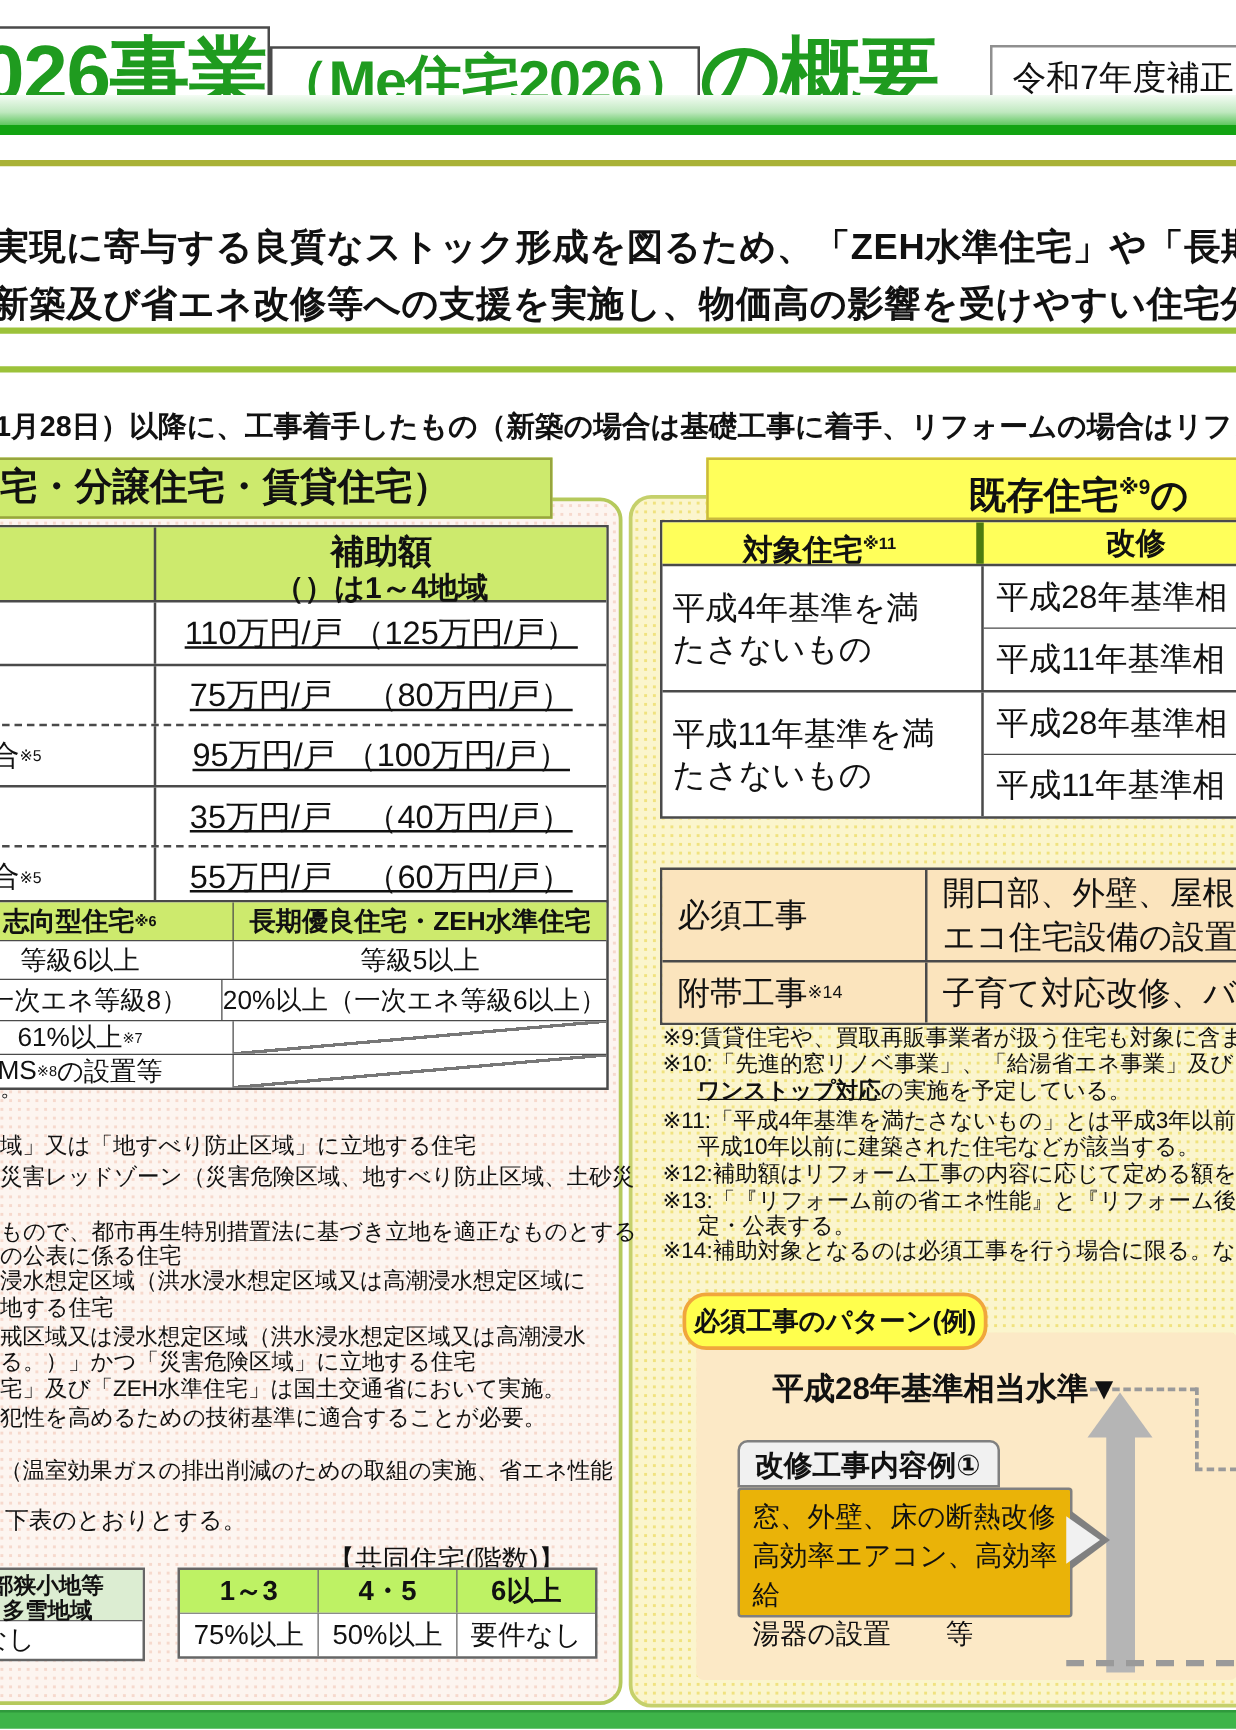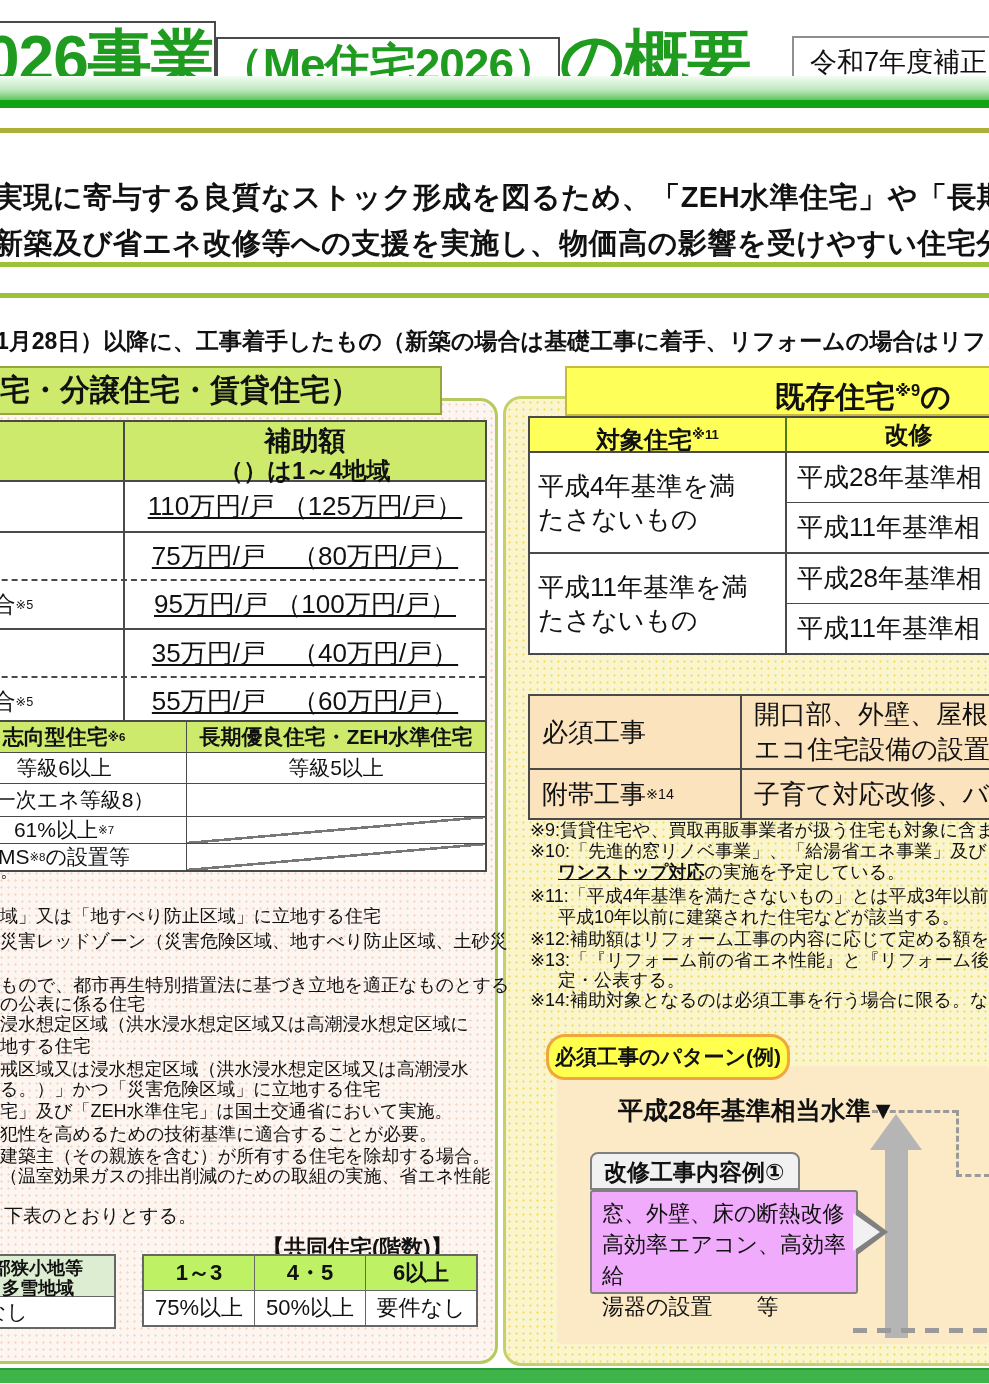--- a/index.html
+++ b/index.html
@@ -59,21 +59,21 @@
   .t2 .diag{background:linear-gradient(to bottom right,transparent 47.5%,#777 47.5%,#777 52.5%,transparent 52.5%);}
 
   .note-l{left:0;font-size:18px;white-space:nowrap;}
   .note-r{left:530px;font-size:18px;white-space:nowrap;}
   .note-r.ind{left:558px;}
   .uline{font-weight:bold;text-decoration:underline;}
 
   
   .ta{left:528px;top:416px;width:500px;border:2.5px solid #4a4a4a;background:#fff;}
   .ta .hrow{display:flex;height:33px;background:#ffff5a;font-weight:bold;font-size:24px;}
-  .ta .hl{width:257px;border-right:2px solid #4d7c0f;box-sizing:border-box;text-align:center;line-height:33px;}
+  .ta .hl{width:257px;border-right:6px solid #4d7c0f;box-sizing:border-box;text-align:center;line-height:33px;}
   .ta .hr{flex:1;text-align:center;line-height:33px;}
   .ta .grp{display:flex;border-top:2px solid #4a4a4a;height:99px;}
   .ta .gl{width:257px;border-right:2px solid #4a4a4a;box-sizing:border-box;display:flex;align-items:center;
     font-size:26px;line-height:33px;padding-left:8px;white-space:pre-line;}
   .ta .gr{flex:1;display:flex;flex-direction:column;}
   .ta .sub{flex:1;display:flex;align-items:center;font-size:26px;padding-left:10px;white-space:nowrap;}
   .ta .sub + .sub{border-top:1.5px solid #4a4a4a;}
 
   .badge{background:#ffff4d;border:3px solid #f0a63c;border-radius:19px;font-weight:bold;
     display:flex;align-items:center;justify-content:center;color:#111;}
@@ -95,33 +95,33 @@
   .lvl{left:618px;top:1094px;font-size:25px;font-weight:bold;white-space:nowrap;z-index:2;}
   .dash-h1{left:872px;top:1110px;width:86px;border-top:3px dashed #9a9a9a;z-index:1;}
   .dash-v{left:956px;top:1110px;height:66px;border-left:3px dashed #9a9a9a;z-index:1;}
   .dash-h2{left:956px;top:1174px;width:34px;border-top:3px dashed #9a9a9a;z-index:1;}
   .arrow-head{left:870px;top:1114px;width:0;height:0;border-left:26px solid transparent;
     border-right:26px solid transparent;border-bottom:36px solid #b5b5b5;z-index:1;}
   .arrow-bar{left:885px;top:1148px;width:23px;height:190px;background:#b5b5b5;z-index:1;}
   .tab{left:590px;top:1152px;width:210px;height:38px;background:#f1f1f1;border:2.5px solid #808080;
     border-radius:8px 8px 0 0;font-size:23px;font-weight:bold;line-height:36px;padding-left:12px;
     box-sizing:border-box;z-index:2;white-space:nowrap;}
-  .bubble{left:590px;top:1190px;width:268px;height:104px;background:#f0abfc;border:2.5px solid #808080;
+  .bubble{left:590px;top:1190px;width:268px;height:104px;background:#eab308;border:2.5px solid #808080;
     border-radius:3px;font-size:22px;line-height:31px;padding:6px 0 0 10px;box-sizing:border-box;
     white-space:pre-line;z-index:2;}
   .tail-o{left:856px;top:1208px;width:0;height:0;border-top:24px solid transparent;
     border-bottom:24px solid transparent;border-left:32px solid #808080;z-index:2;}
   .tail-i{left:853px;top:1213px;width:0;height:0;border-top:19px solid transparent;
     border-bottom:19px solid transparent;border-left:27px solid #f1f1f1;z-index:3;}
   .dash-bottom{left:853px;top:1328px;width:137px;height:5px;
     background:repeating-linear-gradient(90deg,#9a9a9a 0 14px,transparent 14px 24px);z-index:1;}
 
   
   .sumline{left:4px;top:1203px;font-size:19px;white-space:nowrap;}
-  .apt-title{left:262px;top:1233px;font-size:22px;font-weight:bold;white-space:nowrap;text-align:right;}
+  .apt-title{left:262px;top:1233px;font-size:22px;font-weight:normal;white-space:nowrap;text-align:right;}
   .st{left:-40px;top:1254px;width:152px;border:2px solid #666;background:#fff;}
   .st .h{height:40px;background:#dcedd2;font-size:18px;font-weight:bold;text-align:center;line-height:20px;padding-top:2px;box-sizing:border-box;}
   .st .b{height:30px;border-top:1.5px solid #666;font-size:21px;line-height:30px;padding-left:2px;white-space:nowrap;}
   .apt{left:142px;top:1254px;width:332px;border:2px solid #666;background:#fff;}
   .apt .row{display:flex;}
   .apt .row + .row{border-top:1.5px solid #666;}
   .apt .cell{flex:1;text-align:center;font-size:22px;height:34px;line-height:34px;}
   .apt .cell + .cell{border-left:1.5px solid #666;}
   .apt .hd .cell{background:#bef264;font-weight:bold;}
   .botline{left:0;top:1329px;font-size:19px;white-space:nowrap;}
@@ -206,20 +206,21 @@
           <span class="sup">※6</span>
         </div>
       <div class="c2">長期優良住宅・ZEH水準住宅</div>
     </div>
     <div class="row" style="height:30px">
       <div class="c1">等級6以上</div>
       <div class="c2">等級5以上</div>
     </div>
     <div class="row" style="height:32px">
       <div class="c1">（一次エネ等級8）</div>
+      <div class="c2">20%以上（一次エネ等級6以上）</div>
     </div>
     <div class="row" style="height:26px">
       <div class="c1">
           <span>61%以上</span>
           <span class="sup">※7</span>
         </div>
       <div class="c2 diag"></div>
     </div>
     <div class="row" style="height:26px">
       <div class="c1">
@@ -235,21 +236,20 @@
   <div class="abs note-l" style="top:904px">域」又は「地すべり防止区域」に立地する住宅</div>
   <div class="abs note-l" style="top:929px">災害レッドゾーン（災害危険区域、地すべり防止区域、土砂災</div>
   <div class="abs note-l" style="top:973px">もので、都市再生特別措置法に基づき立地を適正なものとする</div>
   <div class="abs note-l" style="top:992px">の公表に係る住宅</div>
   <div class="abs note-l" style="top:1012px">浸水想定区域（洪水浸水想定区域又は高潮浸水想定区域に</div>
   <div class="abs note-l" style="top:1034px">地する住宅</div>
   <div class="abs note-l" style="top:1057px">戒区域又は浸水想定区域（洪水浸水想定区域又は高潮浸水</div>
   <div class="abs note-l" style="top:1077px">る。）」かつ「災害危険区域」に立地する住宅</div>
   <div class="abs note-l" style="top:1099px">宅」及び「ZEH水準住宅」は国土交通省において実施。</div>
   <div class="abs note-l" style="top:1122px">犯性を高めるための技術基準に適合することが必要。</div>
-  <div class="abs note-l" style="top:1144px">建築主（その親族を含む）が所有する住宅を除却する場合。</div>
   <div class="abs note-l" style="top:1164px">（温室効果ガスの排出削減のための取組の実施、省エネ性能</div>
 
   <div class="abs sumline">下表のとおりとする。</div>
 
   <div class="abs apt-title">【共同住宅(階数)】</div>
   <div class="abs st">
     <div class="h">
       <div>部狭小地等</div>
       <div>多雪地域</div>
     </div>

